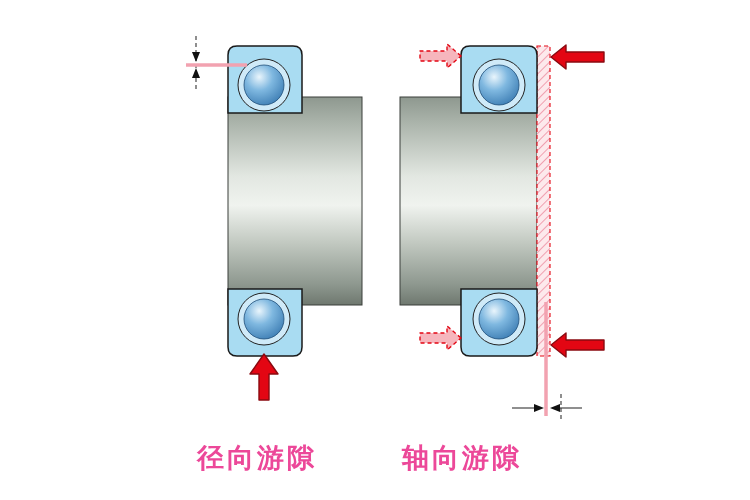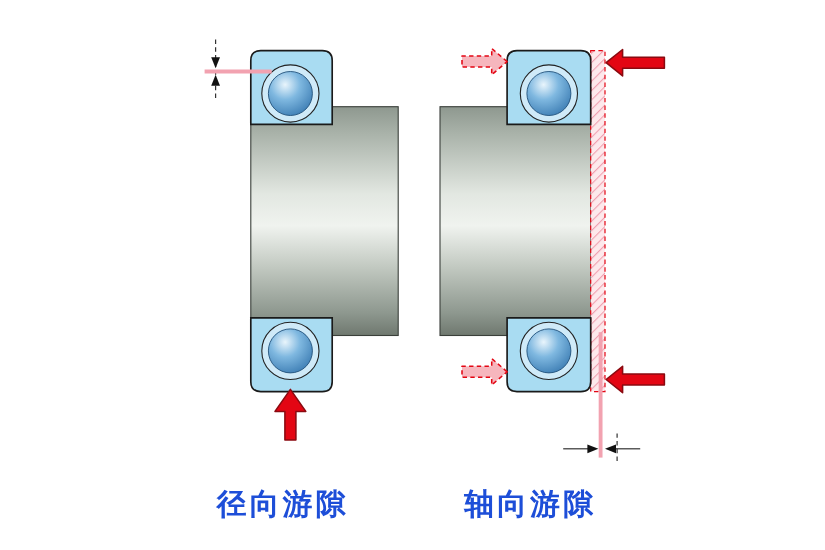--- a/index.html
+++ b/index.html
@@ -22,24 +22,24 @@
   }
   .diagram-svg{position:absolute;left:0;top:0;}
   .caption{
     position:absolute;
     top:440px;
     width:220px;
     text-align:center;
     font-size:27px;
     font-weight:600;
     letter-spacing:3px;
-    color:#1d4ed8;
+    color:#ec4899;
   }
   .caption-left{left:147px;}
-  .caption-right{left:372px;}
+  .caption-right{left:352px;}
   .ring{fill:var(--bearing-ring-blue);stroke:var(--outline-black);stroke-width:1.5;}
   .pocket{fill:#cfeaf8;stroke:#222;stroke-width:1;}
   .ball{stroke:var(--ball-edge-blue);stroke-width:0.8;}
   .shaft{stroke:#3a3f3a;stroke-width:1;}
   .arrow-solid{fill:var(--arrow-red);stroke:var(--arrow-red-dark);stroke-width:1.4;stroke-linejoin:round;}
   .arrow-dashed{fill:var(--arrow-pink-fill);stroke:var(--arrow-red);stroke-width:1.4;stroke-dasharray:4 3;stroke-linejoin:round;}
   .measure-pink{stroke:var(--measurement-pink);stroke-width:3.5;}
   .measure-line{stroke:#333;stroke-width:1.1;}
   .measure-dash{stroke:#333;stroke-width:1.1;stroke-dasharray:4 3;}
   .measure-head{fill:#111;}

